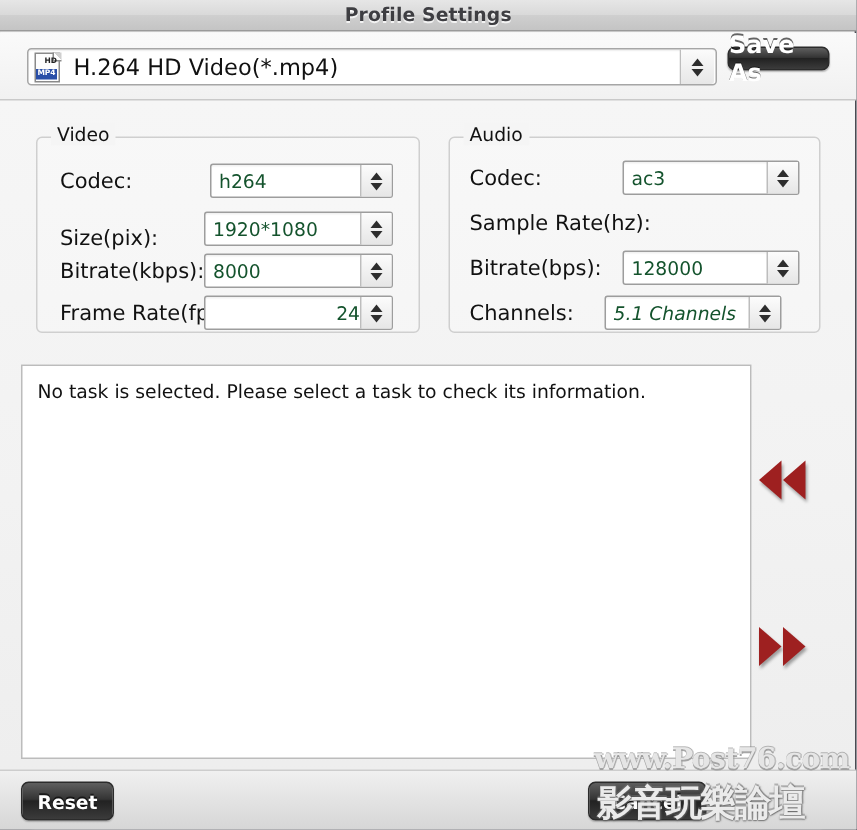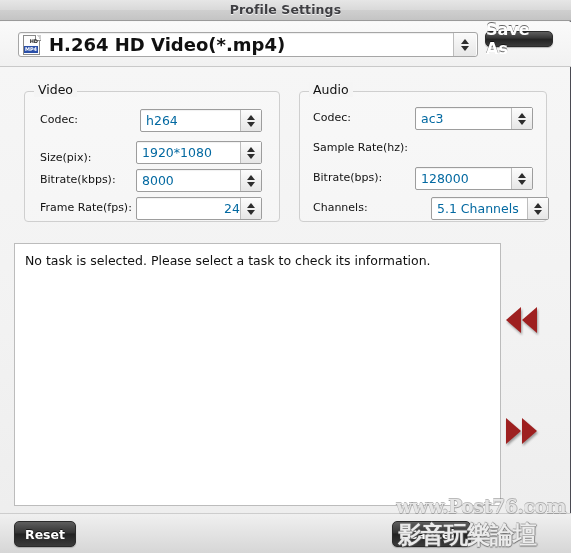--- a/index.html
+++ b/index.html
@@ -59,22 +59,22 @@
     position:absolute;left:1px;top:3px;width:15px;height:7px;
     font-size:5px;line-height:7px;font-weight:bold;color:#222;text-align:right;
     padding-right:1px;box-sizing:border-box;font-family:"DejaVu Sans",sans-serif;
   }
   .fmt-icon .mp4{
     position:absolute;left:1px;bottom:2px;width:14px;height:7px;
     background:#2a4fa8;color:#fff;font-size:5px;line-height:7px;font-weight:bold;
     text-align:center;font-family:"DejaVu Sans",sans-serif;
   }
   .combo .ctext{
-    flex:1 1 auto;padding-left:7px;font-size:18px;color:#111;
-    white-space:nowrap;overflow:hidden;font-weight:bold;
+    flex:1 1 auto;padding-left:7px;font-size:15px;color:#111;
+    white-space:nowrap;overflow:hidden;
   }
   .combo .cstep{
     flex:0 0 auto;width:22px;height:23px;margin-right:1px;
     border-left:1px solid #bdbdbd;
     background:linear-gradient(to bottom,#fbfbfb,#e7e7e7);
     border-radius:0 2px 2px 0;
     display:flex;flex-direction:column;align-items:center;justify-content:center;
   }
   .arr-up{width:0;height:0;border-left:4px solid transparent;border-right:4px solid transparent;border-bottom:5px solid #2d2d2d;}
   .arr-dn{width:0;height:0;border-left:4px solid transparent;border-right:4px solid transparent;border-top:5px solid #2d2d2d;margin-top:2px;}
@@ -96,29 +96,29 @@
     background:rgba(255,255,255,.22);
   }
   .group .glabel{
     position:absolute;left:10px;top:0;padding:0 4px;
     background:#f5f5f5;font-size:12.5px;color:#111;z-index:2;
   }
   #video-group{left:24px;top:82px;width:256px;height:140px;}
   #audio-group{left:299px;top:82px;width:248px;height:140px;}
 
   .field{position:absolute;display:flex;align-items:center;}
-  .field .lab{font-size:11px;color:#111;white-space:nowrap;text-align:right;}
+  .field .lab{font-size:14px;color:#111;white-space:nowrap;text-align:right;}
   .spin{
     position:absolute;box-sizing:border-box;height:23px;
     border:1px solid #9d9d9d;border-radius:2px;background:#fff;
     display:flex;align-items:center;
     box-shadow:inset 0 1px 1px rgba(0,0,0,.06);
   }
   .spin .sval{
-    flex:1 1 auto;padding-left:5px;font-size:12.5px;color:#0369a1;
+    flex:1 1 auto;padding-left:5px;font-size:12.5px;color:#14532d;
     white-space:nowrap;overflow:hidden;
   }
   .spin .sstep{
     flex:0 0 auto;width:20px;height:21px;
     border-left:1px solid #bdbdbd;
     background:linear-gradient(to bottom,#fcfcfc,#e6e6e6);
     display:flex;flex-direction:column;align-items:center;justify-content:center;
   }
   .sstep .arr-up{border-left-width:4px;border-right-width:4px;border-bottom-width:5px;}
   .sstep .arr-dn{border-left-width:4px;border-right-width:4px;border-top-width:5px;margin-top:2px;}
@@ -291,21 +291,21 @@
       <span class="sval">128000</span>
       <span class="sstep">
           <span class="arr-up"></span>
           <span class="arr-dn"></span>
         </span>
     </div>
 
     <div class="field" style="left:14px;top:119px;">
       <span class="lab">Channels:</span>
     </div>
-    <div class="spin" style="left:132px;top:115px;width:118px;">
+    <div class="spin" style="left:104px;top:115px;width:118px;font-style:italic;">
       <span class="sval">5.1 Channels</span>
       <span class="sstep">
           <span class="arr-up"></span>
           <span class="arr-dn"></span>
         </span>
     </div>
   </div>
 
   <div id="info-panel">
     <div class="msg">No task is selected. Please select a task to check its information.</div>

